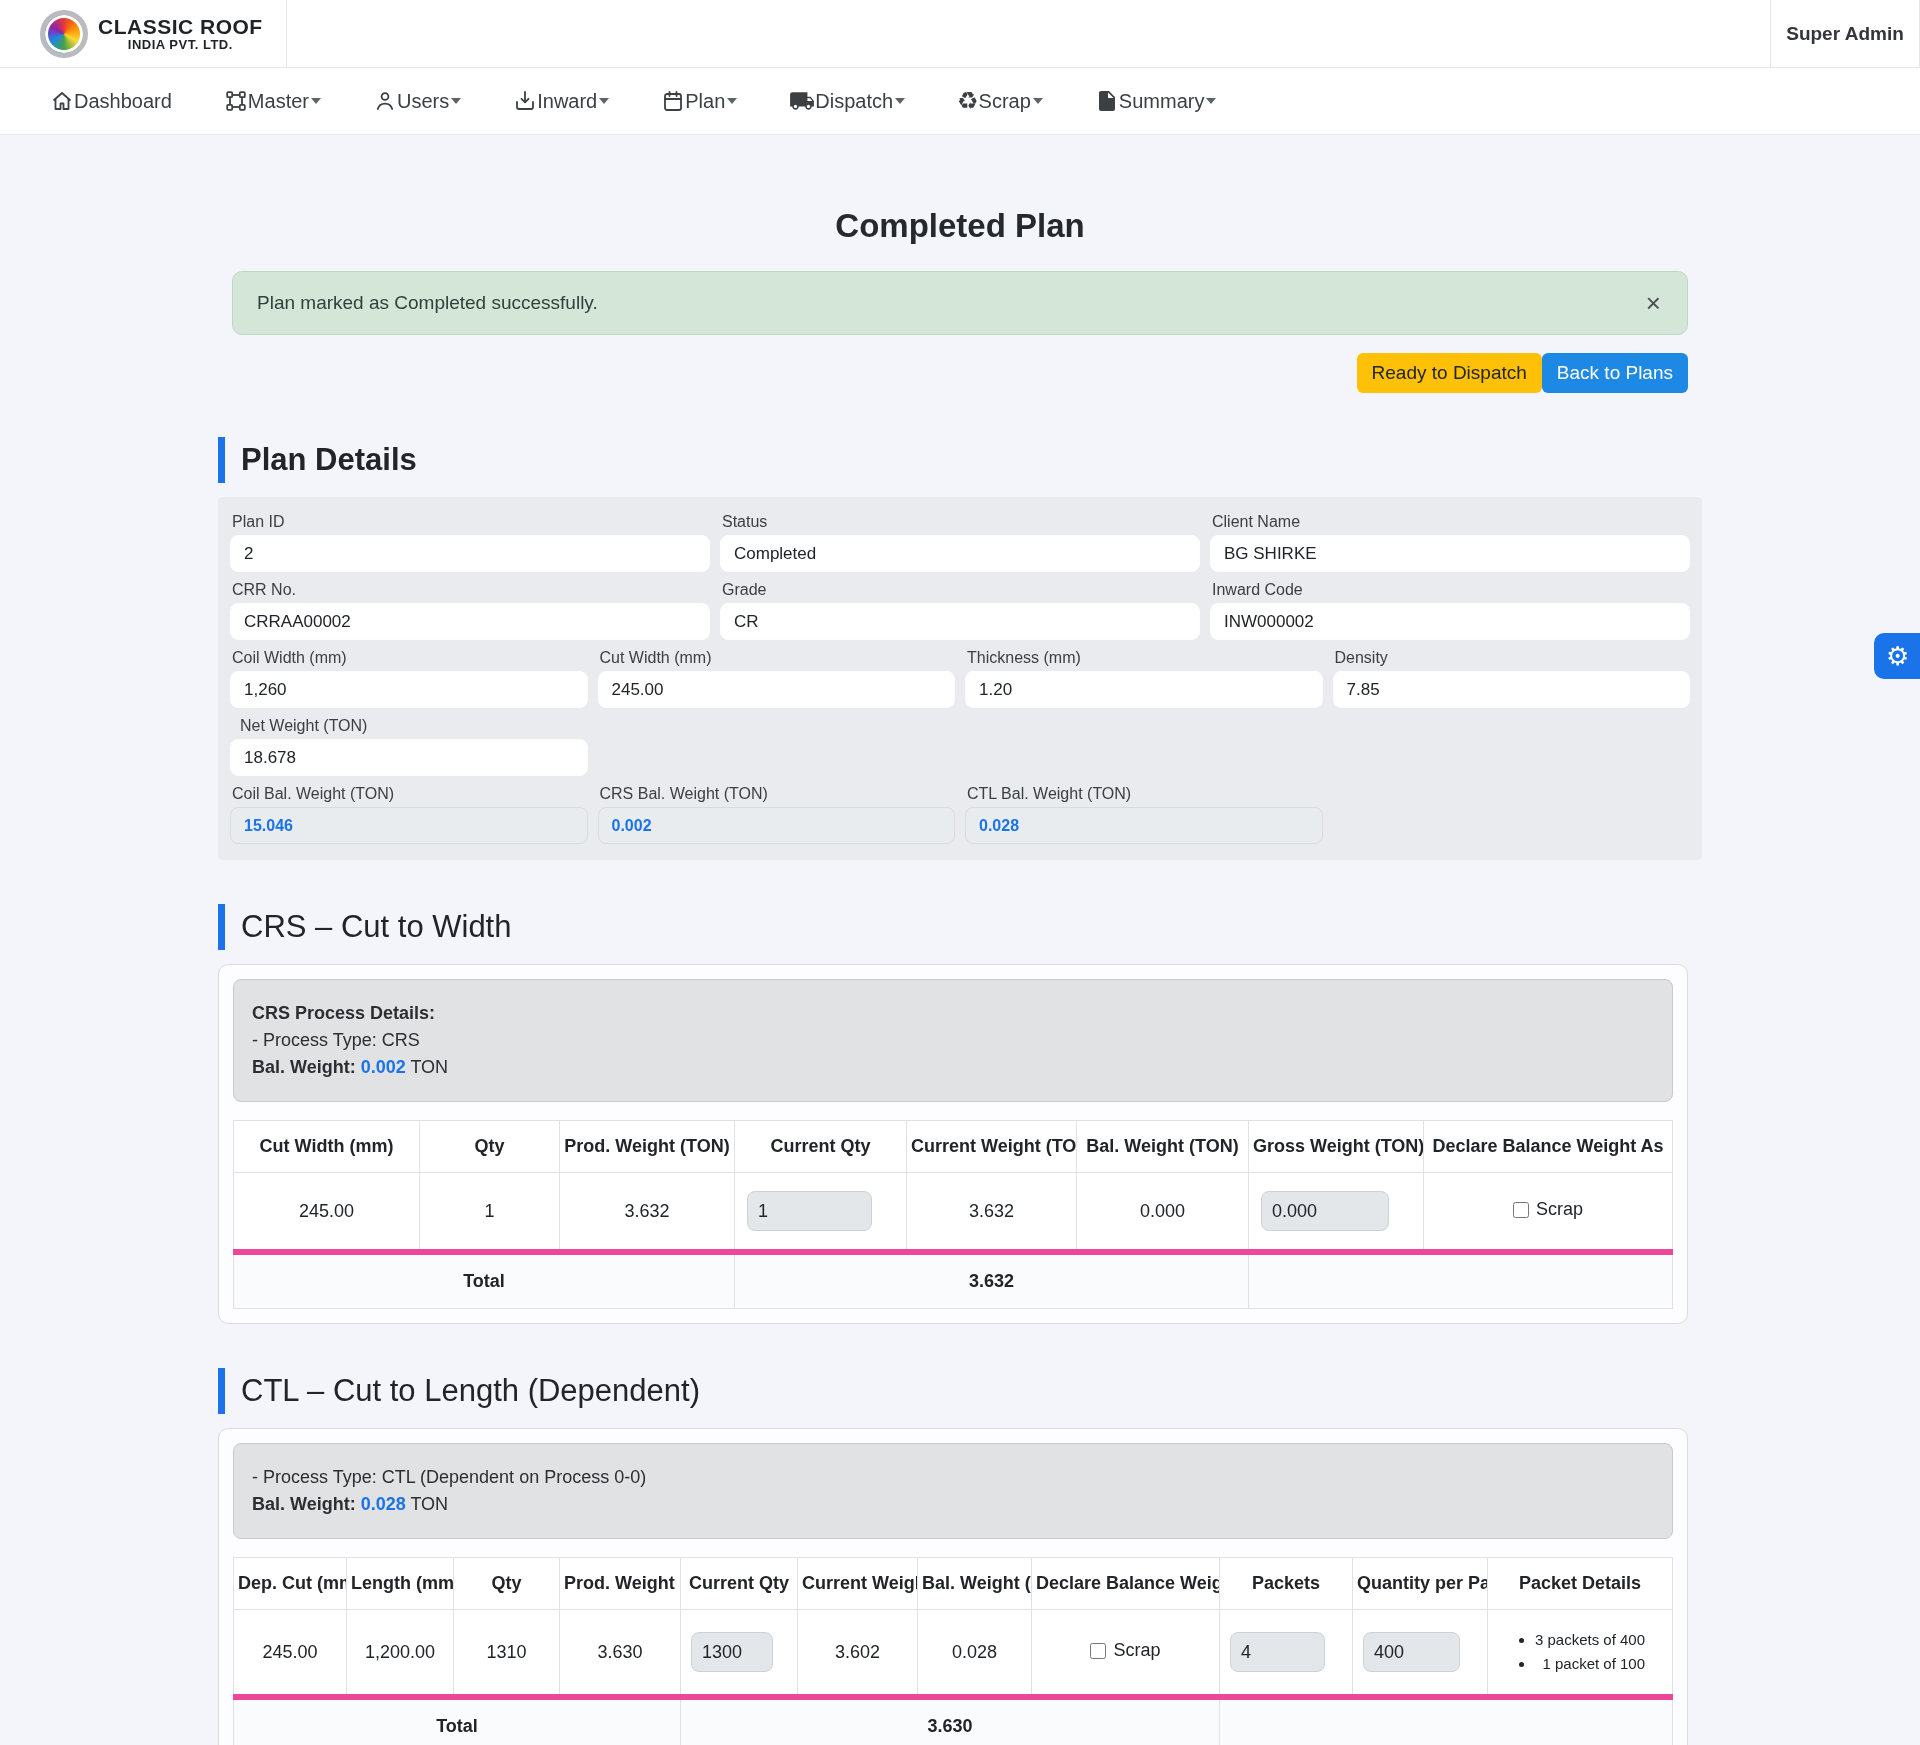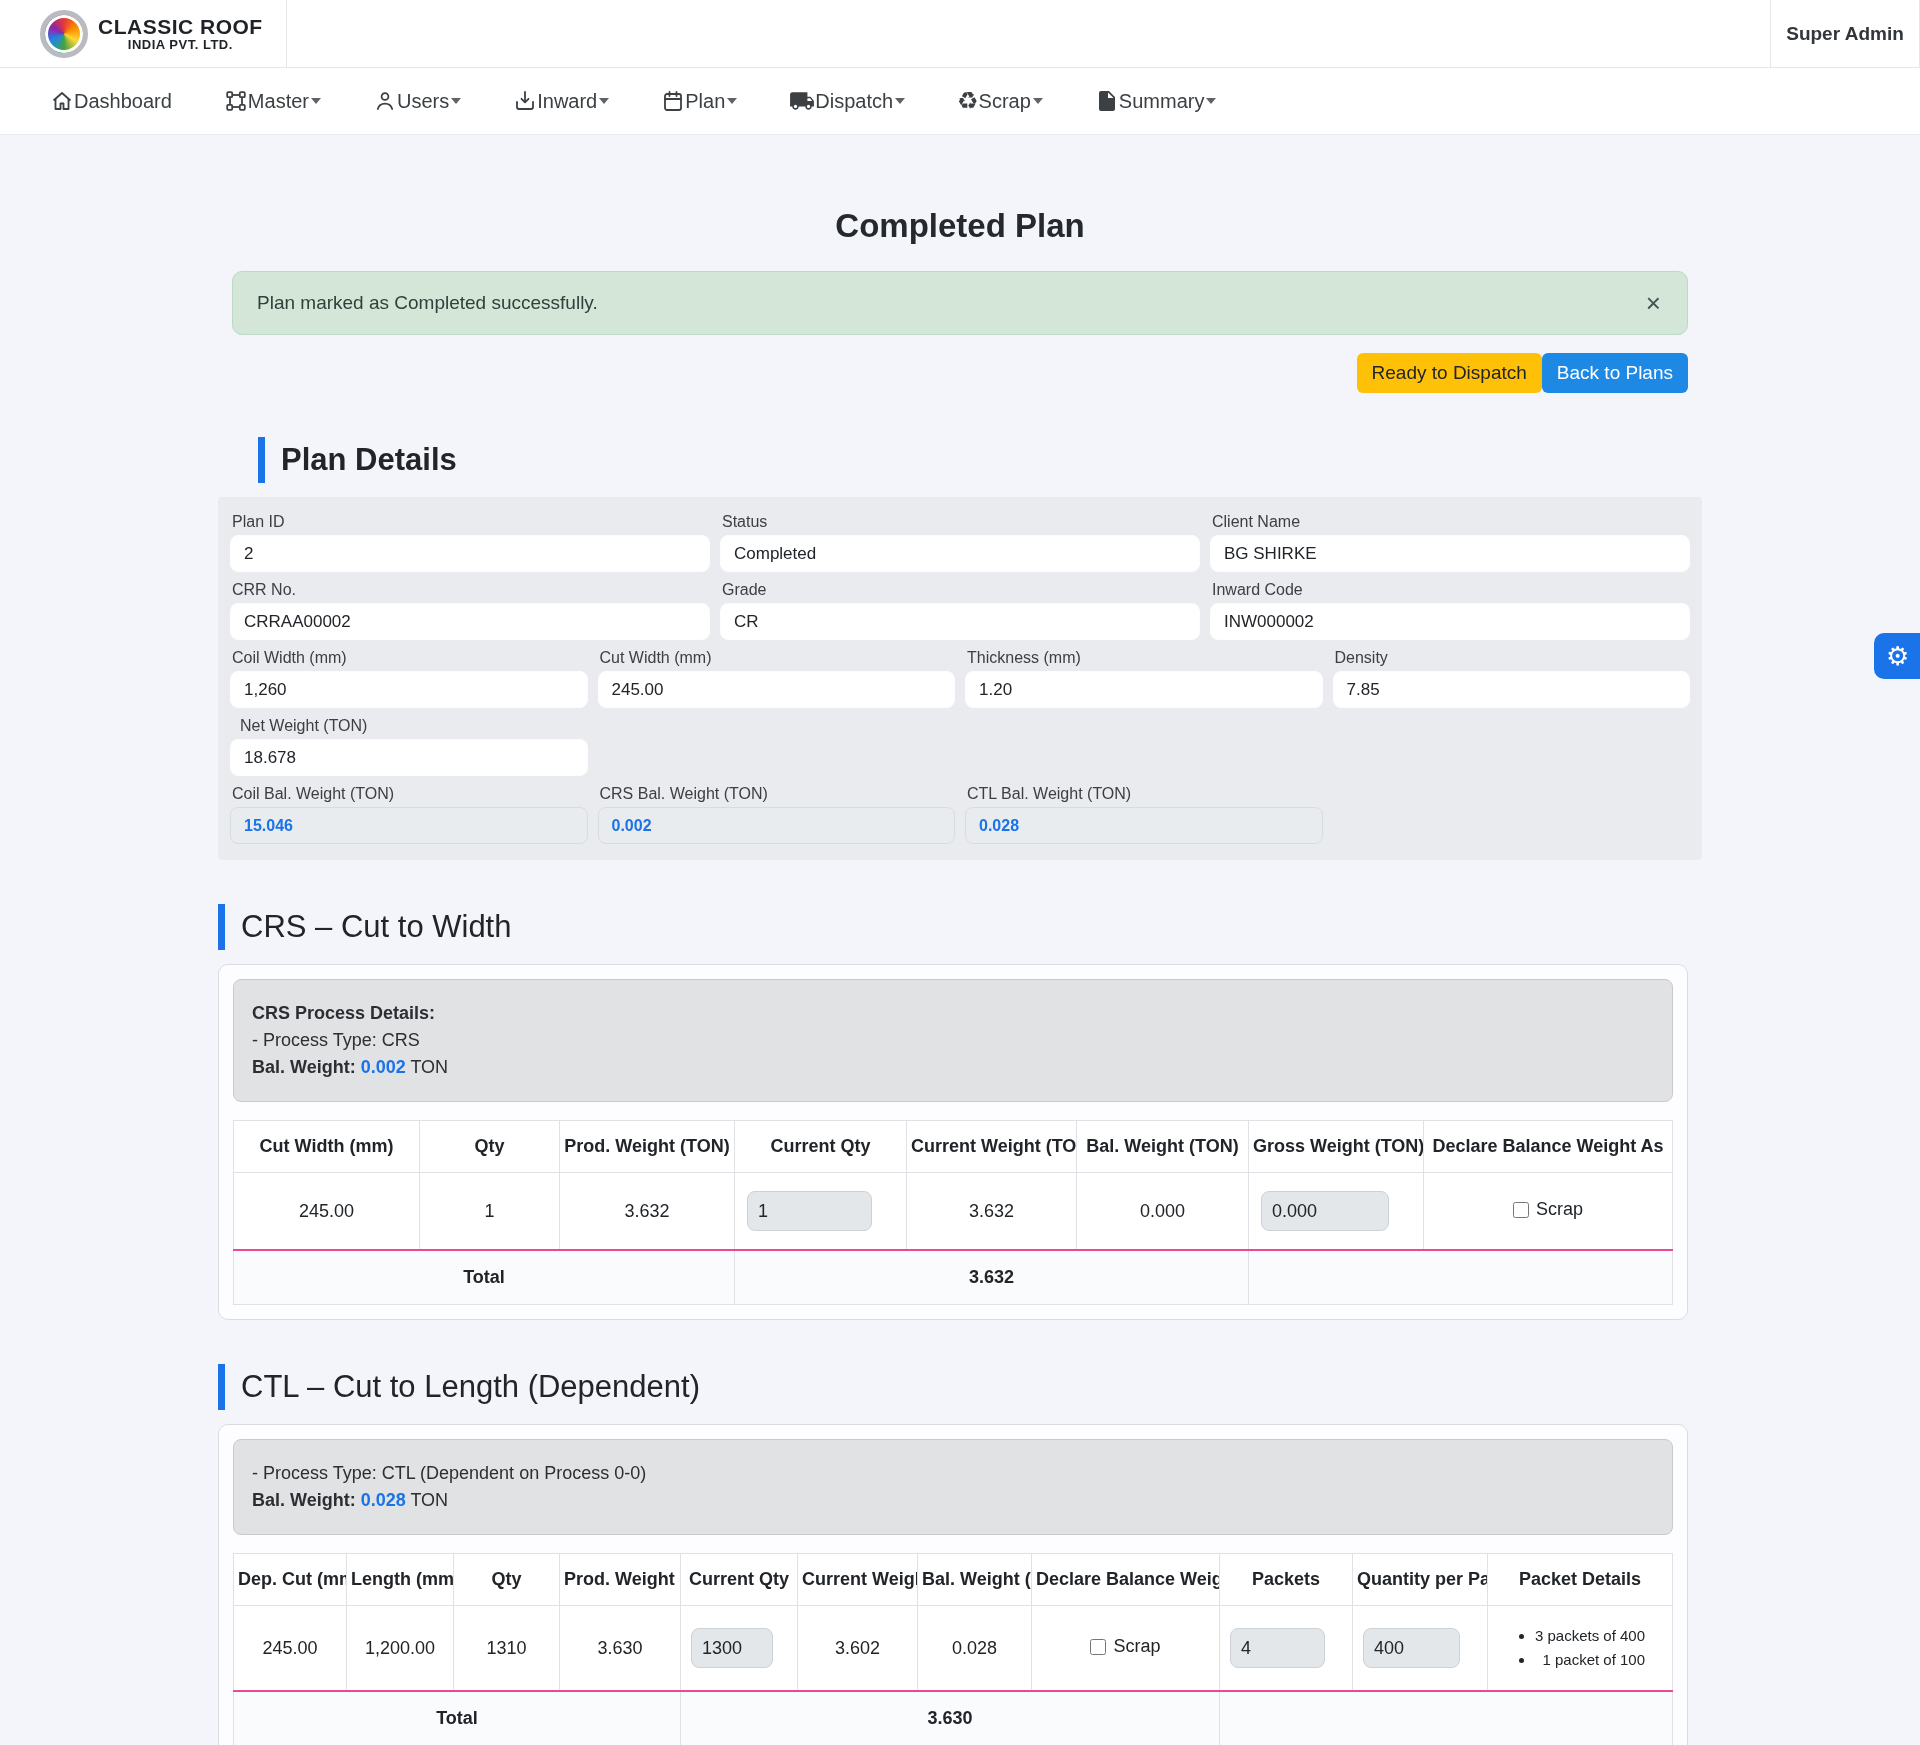--- a/index.html
+++ b/index.html
@@ -69,21 +69,21 @@
   }
   .actions { display:flex; justify-content:flex-end; gap:0; margin-top:18px; }
   .btn { border:none; border-radius:6px; font-size:19px; padding:9px 15px; cursor:pointer; font-family:inherit; }
   .btn-yellow { background:#ffc107; color:#212529; }
   .btn-blue { background:#1e88e5; color:#fff; }
 
   .section-heading {
     font-size:31px; color:#212529; border-left:7px solid #1a73e8;
     padding:5px 0 5px 16px; margin:44px 14px 14px 0;
   }
-  .section-heading.bold { font-weight:bold;margin-left:40px; }
+  .section-heading.bold { font-weight:bold; }
   .section-heading.normal { font-weight:normal; }
 
   
   .panel {
     background:#e9ebee; border-radius:4px; padding:14px 12px 16px 12px;
   }
   .pd-row { display:grid; grid-template-columns:repeat(3,1fr); column-gap:10px; margin-bottom:7px; }
   .pd-row.cols4 { grid-template-columns:repeat(4,1fr); }
   .field label { display:block; font-size:16px; color:#3c4043; margin:2px 0 4px 2px; }
   .field input[type=text] {
@@ -117,21 +117,21 @@
   table.grid td { font-size:18px; padding:18px 6px; color:#212529; }
   table.grid .cell-input {
     width:82%; max-width:135px; height:40px; background:#e4e7ea;
     border:1px solid #ccd2d8; border-radius:8px; padding:0 10px;
     font-size:18px; color:#212529; text-align:left; font-family:inherit; display:inline-block;
   }
   .chk-wrap { display:inline-flex; align-items:center; gap:7px; font-size:18px; }
   .chk-wrap input { width:16px; height:16px; margin:0; }
   table.grid tfoot td {
     background:#fafbfd; font-weight:bold; padding:16px 6px;
-    border-top:2px solid #ec4899;
+    border-top:6px solid #ec4899;
   }
   ul.packets-list {
     margin:0; padding-left:20px; display:inline-block; text-align:right;
     font-size:15px; color:#212529; line-height:1.6;
   }
   
   .gear-fab {
     position:absolute; top:633px; right:-12px; width:58px; height:46px;
     background:#1a73e8; border:none; border-radius:10px; cursor:pointer;
     color:#fff; font-size:26px; display:flex; align-items:center; justify-content:flex-start;

